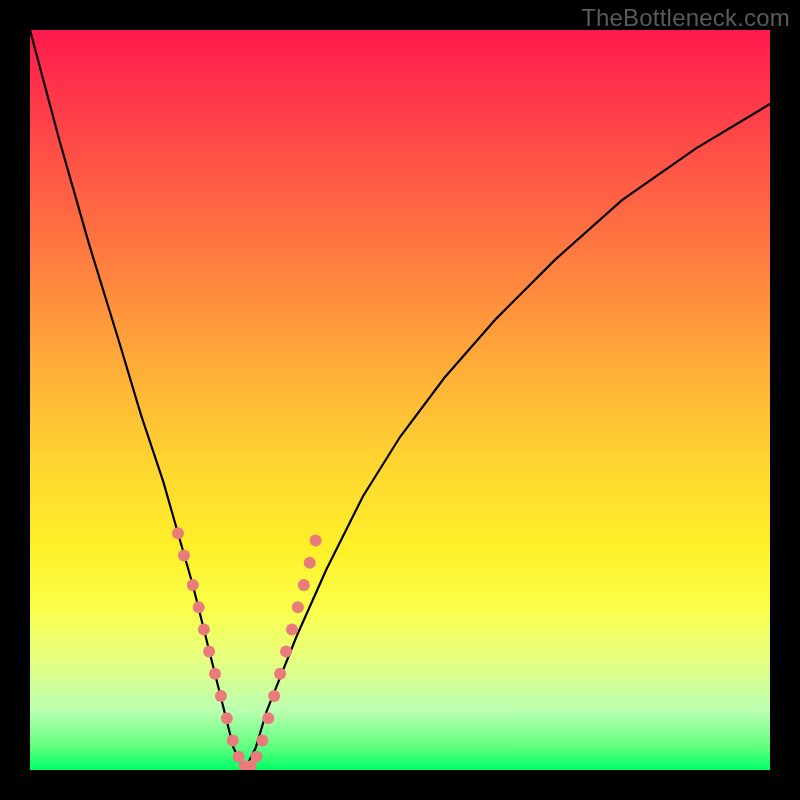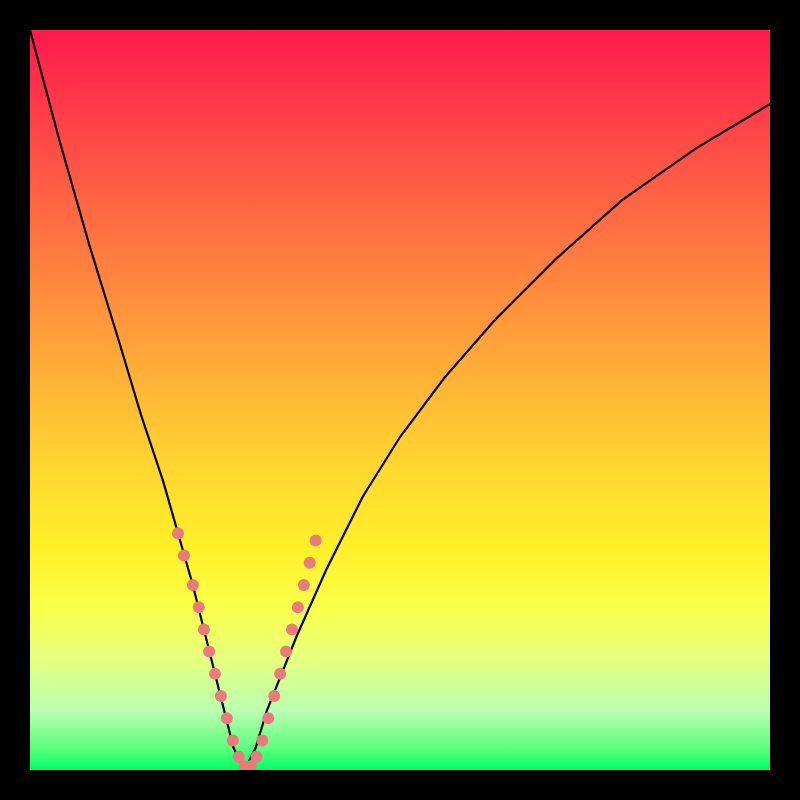--- a/index.html
+++ b/index.html
@@ -85,13 +85,14 @@
           <circle cx="250.12" cy="643.80" r="6" fill="#e97b7b"></circle>
           <circle cx="256.04" cy="621.60" r="6" fill="#e97b7b"></circle>
           <circle cx="261.96" cy="599.40" r="6" fill="#e97b7b"></circle>
           <circle cx="267.88" cy="577.20" r="6" fill="#e97b7b"></circle>
           <circle cx="273.80" cy="555.00" r="6" fill="#e97b7b"></circle>
           <circle cx="279.72" cy="532.80" r="6" fill="#e97b7b"></circle>
           <circle cx="285.64" cy="510.60" r="6" fill="#e97b7b"></circle>
         </g>
     </svg>
   </div>
+  <div class="watermark">TheBottleneck.com</div>
 </div>
 
 </body></html>

